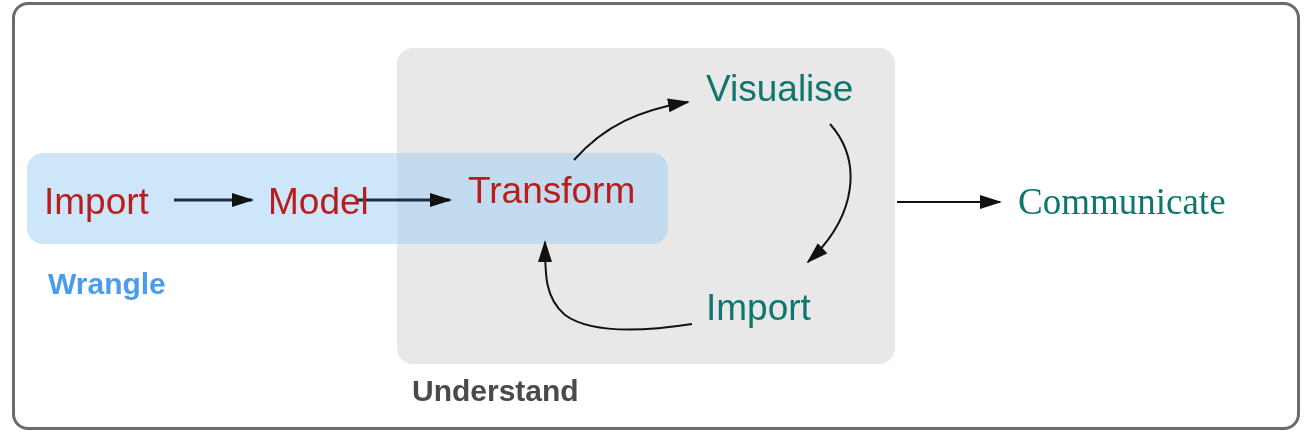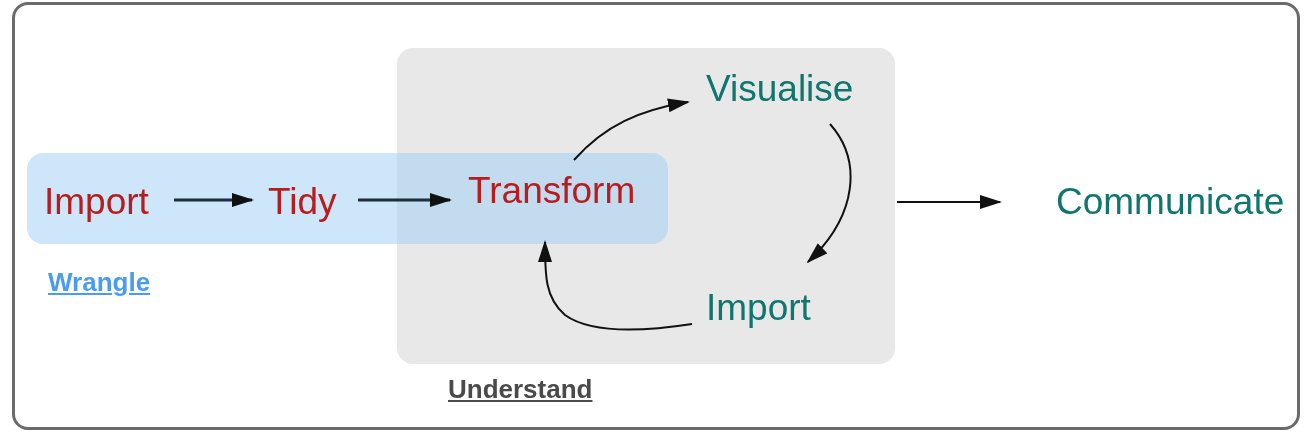--- a/index.html
+++ b/index.html
@@ -3,29 +3,29 @@
 <meta charset="utf-8">
 <style>
   html, body { margin: 0; padding: 0; background: #ffffff; }
   body { width: 1314px; height: 442px; position: relative; overflow: hidden; font-family: "Liberation Sans", "DejaVu Sans", sans-serif; }
   .frame { position: absolute; left: 12px; top: 2px; width: 1288px; height: 428px; border: 3px solid #6b6b6b; border-radius: 16px; box-sizing: border-box; }
   .understand-box { position: absolute; left: 397px; top: 48px; width: 498px; height: 316px; background: #e8e8e8; border-radius: 16px; }
   .wrangle-box { position: absolute; left: 27px; top: 153px; width: 641px; height: 91px; background: rgba(155, 205, 245, 0.5); border-radius: 16px; }
   .node { position: absolute; font-size: 37px; line-height: 1; white-space: nowrap; }
   .node.blue { color: #b91c1c; }
   .node.dark { color: #0f766e; }
-  .group-label { position: absolute; font-size: 26px; font-weight: bold; white-space: nowrap; text-decoration: underline; }
+  .group-label { position: absolute; font-size: 30px; font-weight: bold; white-space: nowrap; }
   #import { left: 44px; top: 183px; }
   #tidy { left: 268px; top: 183px; }
   #transform { left: 468px; top: 172px; }
   #visualise { left: 706px; top: 70px; }
   #model { left: 706px; top: 289px; }
-  #communicate { left: 1056px; top: 183px; }
+  #communicate { left: 1018px; top: 183px; font-family: Liberation Serif, serif; }
   #wrangle-label { left: 48px; top: 267px; color: #4a9cf0; }
-  #understand-label { left: 412px; top: 374px; color: #4a4a4a; margin-left: 36px; }
+  #understand-label { left: 412px; top: 374px; color: #4a4a4a; }
   svg.arrows { position: absolute; left: 0; top: 0; width: 1314px; height: 442px; pointer-events: none; }
 </style>
 </head>
 <body>
 
 <div class="frame"></div>
 <div class="understand-box"></div>
 <div class="wrangle-box"></div>
 
 <svg class="arrows" xmlns="http://www.w3.org/2000/svg">
@@ -39,20 +39,20 @@
   </defs>
   <line x1="174" y1="200" x2="252" y2="200" stroke="#1e2d3d" stroke-width="3" marker-end="url(#ah2)"></line>
   <line x1="358" y1="200" x2="450" y2="200" stroke="#1e2d3d" stroke-width="3" marker-end="url(#ah2)"></line>
   <path d="M574,160 C605,125 640,110 688,102" fill="none" stroke="#111" stroke-width="2" marker-end="url(#ah2)"></path>
   <path d="M830,124 C862,160 858,215 808,262" fill="none" stroke="#111" stroke-width="2" marker-end="url(#ah2)"></path>
   <path d="M692,324 C640,332 590,333 565,315 C545,298 545,275 545,242" fill="none" stroke="#111" stroke-width="2" marker-end="url(#ah2)"></path>
   <line x1="897" y1="202" x2="1000" y2="202" stroke="#111" stroke-width="2" marker-end="url(#ah2)"></line>
 </svg>
 
 <div class="node blue" id="import">Import</div>
-<div class="node blue" id="tidy">Tidy</div>
+<div class="node blue" id="tidy">Model</div>
 <div class="node blue" id="transform">Transform</div>
 <div class="node dark" id="visualise">Visualise</div>
 <div class="node dark" id="model">Import</div>
 <div class="node dark" id="communicate">Communicate</div>
 
 <div class="group-label" id="wrangle-label">Wrangle</div>
 <div class="group-label" id="understand-label">Understand</div>
 
 </body></html>

